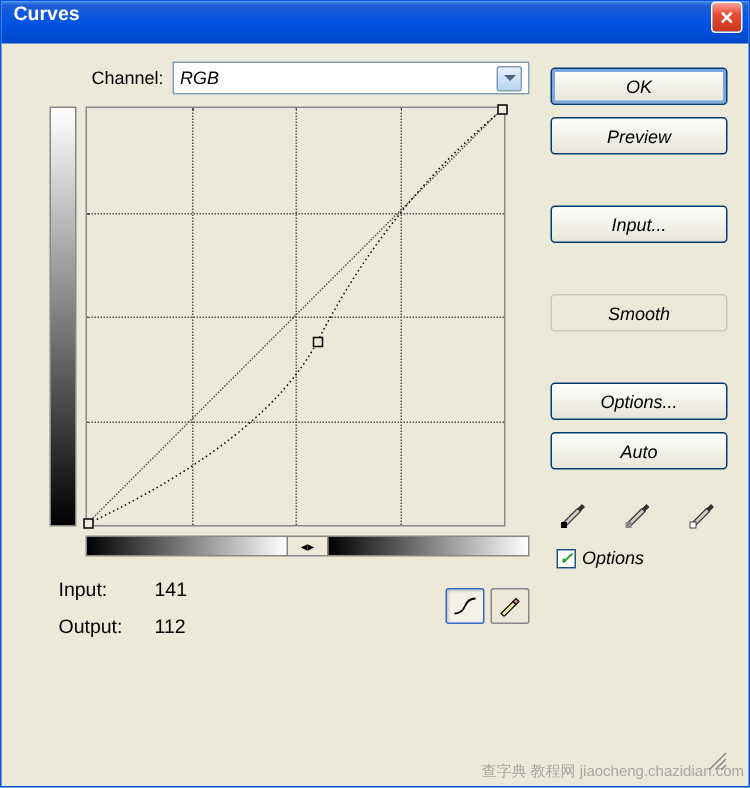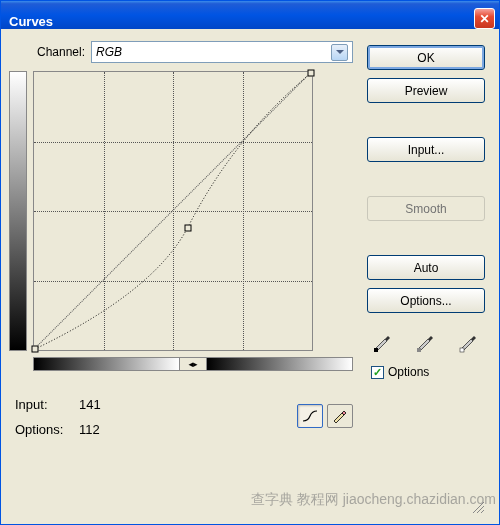--- a/index.html
+++ b/index.html
@@ -14,21 +14,21 @@
     height: 525px;
     border: 1px solid #0054E3;
     background: #ECE9D8;
     display: flex;
     flex-direction: column;
   }
   .titlebar {
     height: 28px;
     background: linear-gradient(to bottom, #3B8BEB 0%, #1F5CD6 10%, #0054E3 50%, #0046C7 100%);
     display: flex;
-    align-items: flex-end;
+    align-items: flex-start;
     padding: 0 4px 0 8px;
     color: #fff;
     font-weight: bold;
     font-size: 13px;
   }
   .titlebar .title { flex: 1; }
   .closebtn {
     width: 21px;
     height: 21px;
     background: linear-gradient(to bottom, #F5A29C 0%, #E74B32 40%, #C8361E 100%);
@@ -38,21 +38,21 @@
     font-weight: bold;
     font-size: 12px;
     display: flex;
     align-items: center;
     justify-content: center;
     cursor: pointer;
   }
   .body {
     flex: 1;
     display: flex;
-    padding: 12px 14px 10px 8px;
+    padding: 12px 14px 10px 32px;
     gap: 14px;
   }
   .left-col {
     flex: 1;
     display: flex;
     flex-direction: column;
   }
   .channel-row {
     display: flex;
     align-items: center;
@@ -152,21 +152,21 @@
     border-right: 1px solid #888;
     display: flex;
     align-items: center;
     justify-content: center;
     font-size: 9px;
   }
   .hgrad .g2 { flex: 1; background: linear-gradient(to right, #000, #fff); }
   .io-row {
     display: flex;
     align-items: center;
-    margin-top: 26px;
+    margin-top: 14px;
     font-size: 13px;
   }
   .io-left {
     flex: 1;
     display: flex;
     flex-direction: column;
     gap: 10px;
     padding-left: 6px;
   }
   .io-left .line { display: flex; gap: 8px; }
@@ -191,37 +191,38 @@
     border-color: #316AC5;
     background: #F5F1E6;
     box-shadow: inset 1px 1px 2px rgba(0,0,0,0.2);
   }
   .right-col {
     width: 118px;
     display: flex;
     flex-direction: column;
     gap: 8px;
     padding-top: 4px;
+    font-style: italic;
   }
   .btn {
     height: 25px;
     border: 1px solid #003C74;
     border-radius: 3px;
     background: linear-gradient(to bottom, #fff 0%, #F2F1EA 50%, #E7E5D6 100%);
     font-size: 12px;
     display: flex;
     align-items: center;
     justify-content: center;
     cursor: pointer;
   }
   .btn.focused {
     box-shadow: 0 0 0 2px #7BA7E1 inset;
   }
   .btn.disabled {
-    color: #737373;
+    color: #000000;
     border-color: #C9C7BA;
     background: #ECE9D8;
   }
   .spacer-md { height: 18px; }
   .eyedroppers {
     display: flex;
     justify-content: space-between;
     padding: 8px 2px 4px 2px;
   }
   .dropper {
@@ -249,22 +250,22 @@
   }
   .corner {
     align-self: flex-end;
     margin-top: auto;
     width: 16px;
     height: 16px;
   }
   .watermark {
     position: absolute;
     right: 4px;
-    bottom: 16px;
-    font-size: 14px;
+    bottom: 4px;
+    font-size: 10px;
     color: rgba(120,120,120,0.6);
     margin-left: 36px;
   }
   .outer { position: relative; width: 500px; height: 525px; }
 </style>
 </head>
 <body>
 
 <div class="outer">
 <div class="window">
@@ -313,21 +314,21 @@
         </div>
       </div>
 
       <div class="io-row">
         <div class="io-left">
           <div class="line">
             <span class="lbl">Input:</span>
             <span>141</span>
           </div>
           <div class="line">
-            <span class="lbl">Options:</span>
+            <span class="lbl">Output:</span>
             <span>112</span>
           </div>
         </div>
         <div class="tool-btns">
           <div class="tool-btn active">
             <svg width="16" height="14">
                   <path d="M1 12 Q6 12 8 7 Q10 2 15 2" stroke="#000" fill="none" stroke-width="1.2"></path>
                 </svg>
           </div>
           <div class="tool-btn">
@@ -341,22 +342,22 @@
     </div>
 
     <div class="right-col">
       <div class="btn focused">OK</div>
       <div class="btn">Preview</div>
       <div class="spacer-md"></div>
       <div class="btn">Input...</div>
       <div class="spacer-md"></div>
       <div class="btn disabled">Smooth</div>
       <div class="spacer-md"></div>
+      <div class="btn">Options...</div>
       <div class="btn">Auto</div>
-      <div class="btn">Options...</div>
 
       <div class="eyedroppers">
         <svg class="dropper" viewBox="0 0 28 24">
               <path d="M6 20 L16 10 L18 12 L8 22 Z" fill="#ccc" stroke="#333" stroke-width="0.8"></path>
               <rect x="5" y="19" width="4" height="4" fill="#000"></rect>
               <path d="M16 10 L19 7 L21 9 L18 12 Z" fill="#333"></path>
             </svg>
         <svg class="dropper" viewBox="0 0 28 24">
               <path d="M6 20 L16 10 L18 12 L8 22 Z" fill="#ccc" stroke="#333" stroke-width="0.8"></path>
               <rect x="5" y="19" width="4" height="4" fill="#888"></rect>

